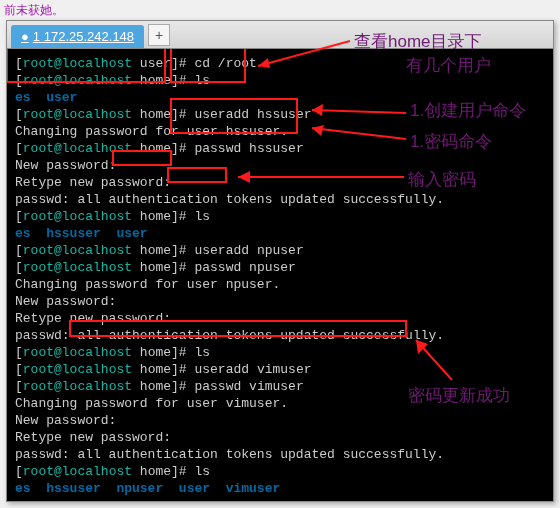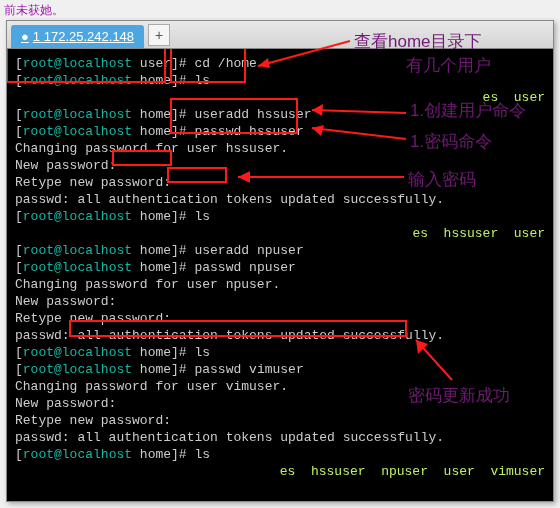--- a/index.html
+++ b/index.html
@@ -5,21 +5,21 @@
   * { margin: 0; padding: 0; box-sizing: border-box; }
   body { width: 560px; height: 508px; background: #f0f0f0; font-family: "Microsoft YaHei", sans-serif; font-size: 13px; position: relative; }
   .header-text { position: absolute; top: 2px; left: 4px; color: #a21caf; font-size: 12px; }
   .window { position: absolute; top: 20px; left: 6px; right: 6px; bottom: 6px; background: #ccc; border: 1px solid #888; box-shadow: 2px 2px 5px rgba(0,0,0,0.3); }
   .tab-bar { height: 28px; background: linear-gradient(#e8e8e8,#d4d4d4); display: flex; align-items: flex-end; padding-left: 4px; border-bottom: 1px solid #888; }
   .tab { background: #4da6e0; color: #fff; padding: 4px 10px; font-size: 13px; border-top-left-radius: 3px; border-top-right-radius: 3px; display: flex; align-items: center; gap: 4px; text-decoration: underline; }
   .tab-add { width: 22px; height: 22px; background: #f5f5f5; border: 1px solid #aaa; margin-left: 4px; margin-bottom: 2px; display: flex; align-items: center; justify-content: center; color: #555; font-size: 14px; cursor: pointer; }
   .terminal { background: #000; height: calc(100% - 28px); padding: 6px 8px; font-family: "Consolas","Courier New",monospace; font-size: 13px; line-height: 17px; color: #ccc; overflow: hidden; position: relative; }
   .line { white-space: pre; position: relative; display: block; }
   .red-txt { color: #14b8a6; }
-  .cyan-txt { color: #bef264; font-weight: normal; text-align: right; }
+  .cyan-txt { color: #0369a1; font-weight: bold; }
   .box { position: absolute; border: 2px solid #ff1a1a; pointer-events: none; }
   .ann { position: absolute; color: #701a75; font-size: 17px; font-family: "Microsoft YaHei",sans-serif; font-weight: 500; }
   .arrow { position: absolute; pointer-events: none; }
   .arrow line { stroke: #ff1a1a; stroke-width: 2; }
   .arrow polygon { fill: #ff1a1a; }
 </style>
 </head>
 <body>
 
 <div class="header-text">前未获她。</div>
@@ -27,38 +27,39 @@
 <div class="window">
   <div class="tab-bar">
     <div class="tab">
       <span>●</span>
       <span>1 172.25.242.148</span>
     </div>
     <div class="tab-add">+</div>
   </div>
 
   <div class="terminal">
-    <span class="line">[<span class="red-txt">root@localhost</span> <span>user</span>]# <span>cd /home</span></span>
+    <span class="line">[<span class="red-txt">root@localhost</span> <span>user</span>]# <span>cd /root</span></span>
     <span class="line">[<span class="red-txt">root@localhost</span> <span>home</span>]# <span>ls</span></span>
     <span class="line cyan-txt">es  user</span>
     <span class="line">[<span class="red-txt">root@localhost</span> <span>home</span>]# <span>useradd hssuser</span></span>
+    <span class="line">Changing password for user hssuser.</span>
     <span class="line">[<span class="red-txt">root@localhost</span> <span>home</span>]# <span>passwd hssuser</span></span>
-    <span class="line">Changing password for user hssuser.</span>
     <span class="line"><span>New password:</span> </span>
     <span class="line"><span>Retype new password:</span> </span>
     <span class="line">passwd: all authentication tokens updated successfully.</span>
     <span class="line">[<span class="red-txt">root@localhost</span> <span>home</span>]# <span>ls</span></span>
     <span class="line cyan-txt">es  hssuser  user</span>
     <span class="line">[<span class="red-txt">root@localhost</span> <span>home</span>]# <span>useradd npuser</span></span>
     <span class="line">[<span class="red-txt">root@localhost</span> <span>home</span>]# <span>passwd npuser</span></span>
     <span class="line">Changing password for user npuser.</span>
     <span class="line">New password:</span>
     <span class="line">Retype new password:</span>
     <span class="line"><span>passwd: </span><span>all authentication tokens updated successfully.</span></span>
     <span class="line">[<span class="red-txt">root@localhost</span> <span>home</span>]# <span>ls</span></span>
+    <span class="line">[<span class="red-txt">root@localhost</span> <span>home</span>]# <span>useradd vimuser</span></span>
     <span class="line">[<span class="red-txt">root@localhost</span> <span>home</span>]# <span>passwd vimuser</span></span>
     <span class="line">Changing password for user vimuser.</span>
     <span class="line">New password:</span>
     <span class="line">Retype new password:</span>
     <span class="line">passwd: all authentication tokens updated successfully.</span>
     <span class="line">[<span class="red-txt">root@localhost</span> <span>home</span>]# <span>ls</span></span>
     <span class="line cyan-txt">es  hssuser  npuser  user  vimuser</span>
 
     <div class="box" style="left:-1px; top:-2px; width:160px; height:36px;"></div>
     <div class="box" style="left:163px; top:-2px; width:76px; height:36px;"></div>

